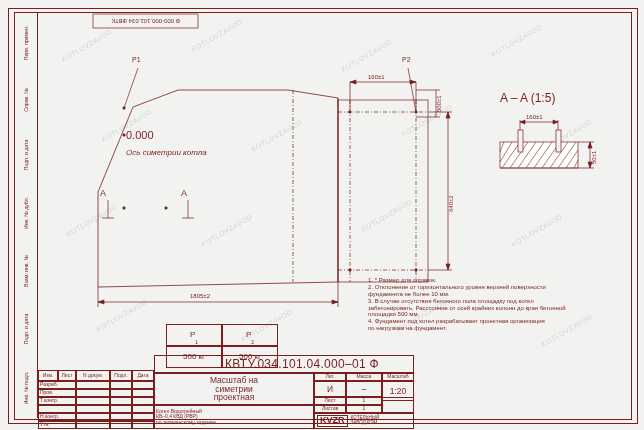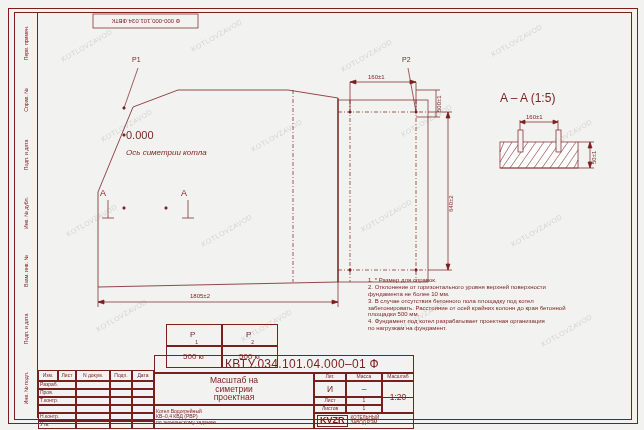--- a/index.html
+++ b/index.html
@@ -251,21 +251,21 @@
         <span>Котел Водогрейный</span>
         <span>КВ–0,4  КВД (РВР)</span>
         <span>по техническому заданию</span>
       </div>
 
       <div class="cell" style="left:276px;top:361px;width:32px;height:8px;">Лит.</div>
       <div class="cell" style="left:308px;top:361px;width:36px;height:8px;">Масса</div>
       <div class="cell" style="left:344px;top:361px;width:32px;height:8px;">Масштаб</div>
       <div class="cell mid" style="left:276px;top:369px;width:32px;height:16px;">И</div>
       <div class="cell mid" style="left:308px;top:369px;width:36px;height:16px;">–</div>
-      <div class="cell mid" style="left:344px;top:369px;width:32px;height:32px;">1:20</div>
+      <div class="cell mid" style="left:344px;top:369px;width:32px;height:20px;">1:20</div>
 
       <div class="cell" style="left:276px;top:385px;width:32px;height:8px;">Лист</div>
       <div class="cell" style="left:308px;top:385px;width:36px;height:8px;">1</div>
       <div class="cell" style="left:276px;top:393px;width:32px;height:8px;">Листов</div>
       <div class="cell" style="left:308px;top:393px;width:36px;height:8px;">1</div>
       <div class="cell" style="left:344px;top:385px;width:32px;height:16px;"></div>
 
       <div class="cell" style="left:276px;top:401px;width:100px;height:16px;justify-content:flex-start;padding-left:2px;">
         <span style="font-size:9px;font-weight:bold;border:1px solid #7a1e1e;padding:0 2px;margin-right:3px;">KVZR</span>
         <span style="display:flex;flex-direction:column;align-items:flex-start;font-size:4.6px;">

